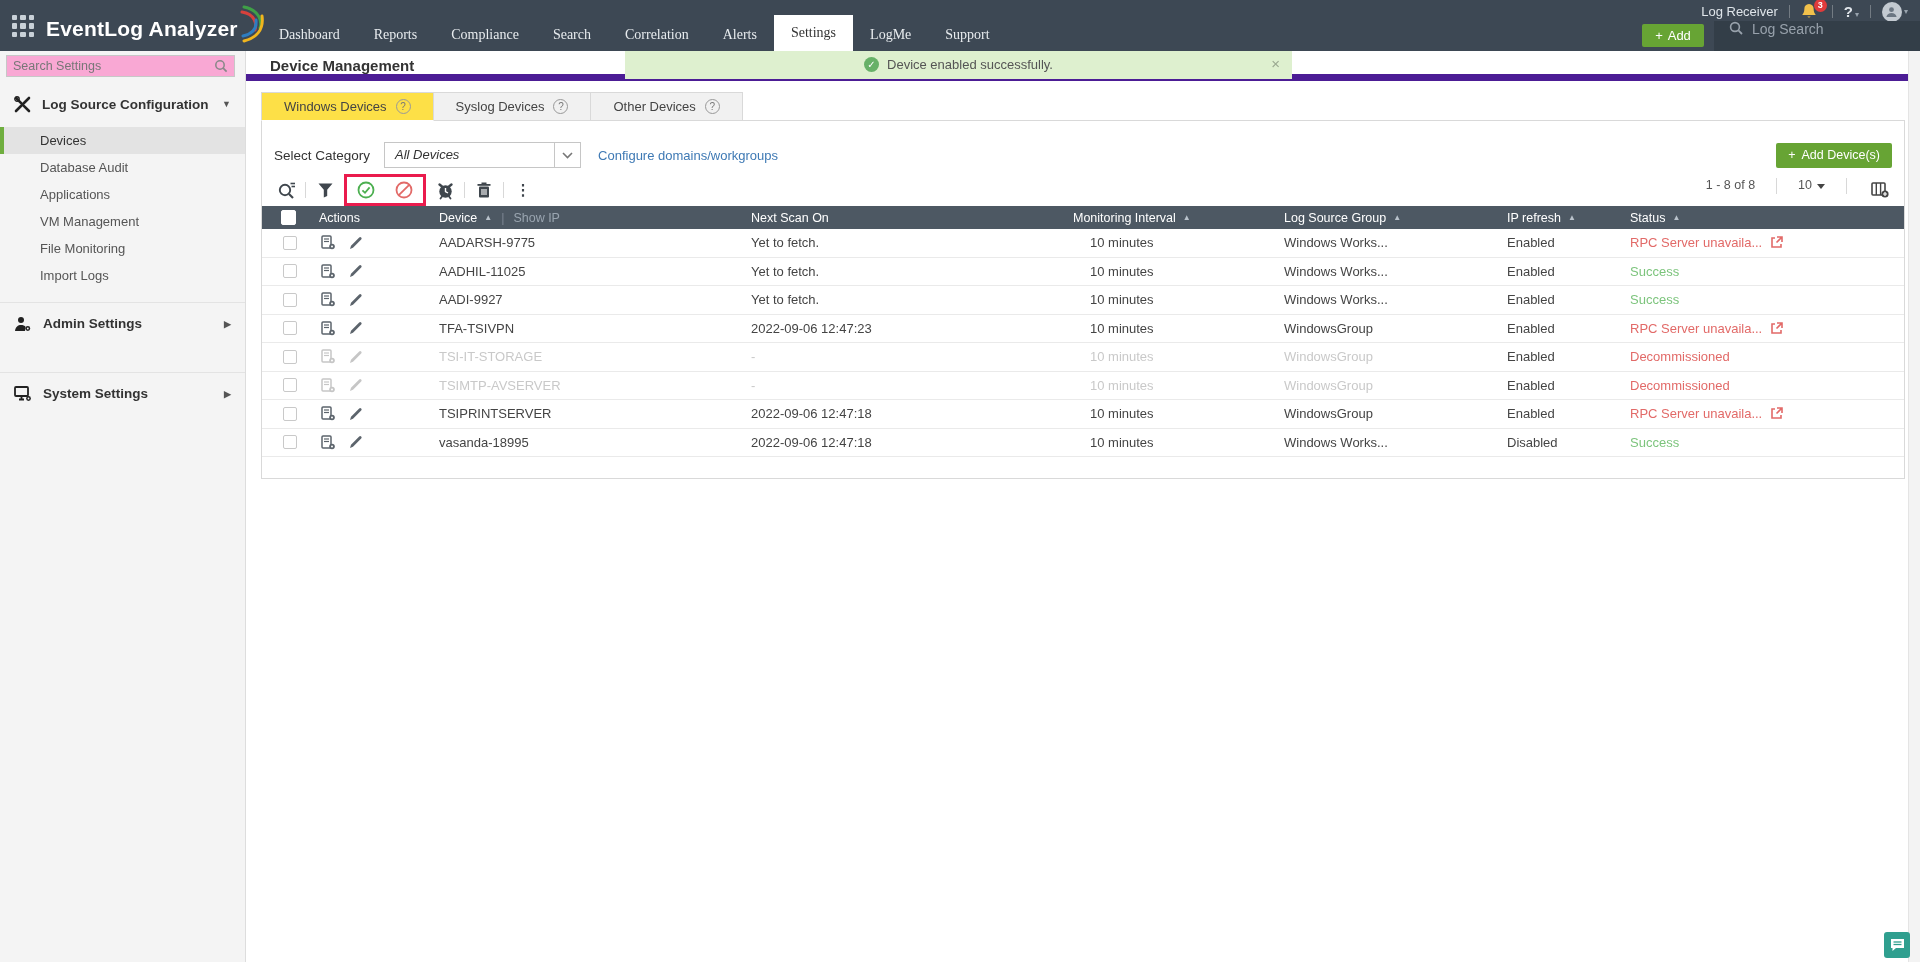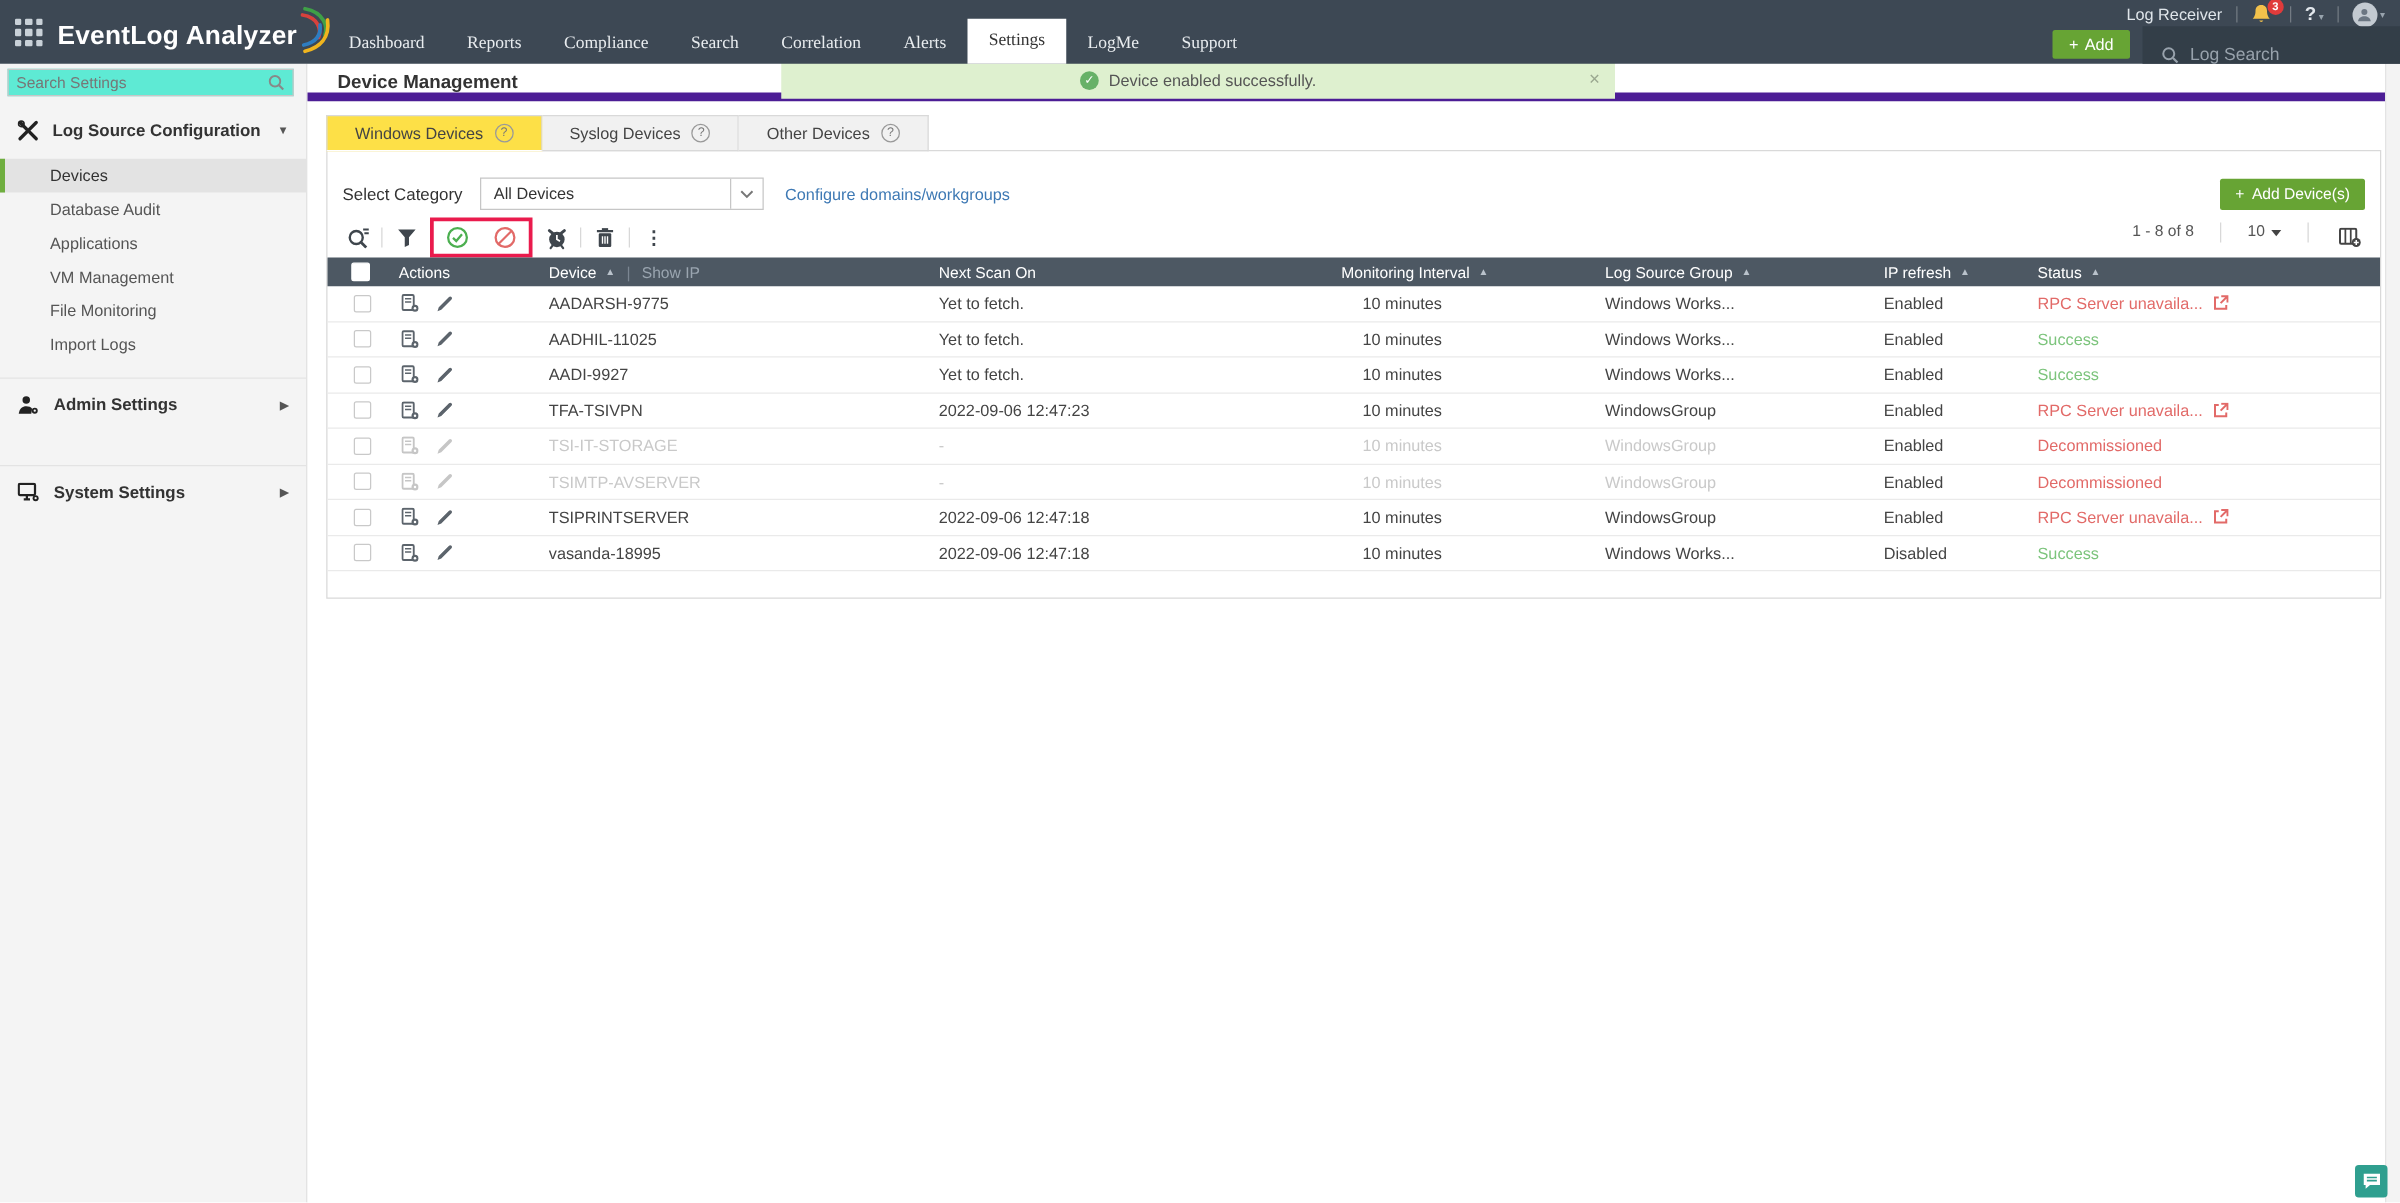--- a/index.html
+++ b/index.html
@@ -24,24 +24,24 @@
   .vdiv { width:1px; height:13px; background:rgba(255,255,255,.28); }
   .bell-wrap { position:relative; width:20px; height:18px; }
   .badge { position:absolute; top:-4px; right:-6px; min-width:13px; height:13px; background:#e03b3b; color:#fff;
     font-size:9px; font-weight:bold; border-radius:7px; text-align:center; line-height:13px; padding:0 2px; }
   .help-q { font-size:15px; font-weight:bold; color:#e2e7ec; }
   .tb-caret { font-size:8px; color:#98a3ad; margin-left:2px; }
   .avatar { width:20px; height:20px; border-radius:50%; background:#c3cad1; display:flex; align-items:center; justify-content:center; }
   .add-btn { position:absolute; top:24px; right:216px; width:62px; height:23px; background:#67a434; color:#fff;
     font-size:13px; border-radius:2px; display:flex; align-items:center; justify-content:center; gap:5px; cursor:pointer; }
   .log-search { position:absolute; top:21px; right:0; width:206px; height:30px; background:#333e48;
-    color:#98a2ac; font-size:14px; display:flex; align-items:flex-end; gap:9px; padding-left:15px; cursor:pointer; }
+    color:#98a2ac; font-size:14px; display:flex; align-items:flex-start; gap:9px; padding-left:15px; cursor:pointer; }
   
   .sidebar { position:absolute; top:51px; left:0; bottom:0; width:246px; background:#f4f4f4; border-right:1px solid #ddd; }
-  .side-search { position:absolute; left:6px; top:4px; width:229px; height:22px; background:#5eead4; border:1px solid #c7c7c7;
+  .side-search { position:absolute; left:6px; top:4px; width:229px; height:22px; background:#f9a8d4; border:1px solid #c7c7c7;
     display:flex; align-items:center; }
   .side-search input { flex:1; border:none; outline:none; background:transparent; font-family:inherit;
     font-size:12.5px; color:#555; padding:0 6px; min-width:0; }
   .side-search input::placeholder { color:#777; opacity:1; }
   .side-sec { display:flex; align-items:center; padding:0 14px; font-size:13.5px; font-weight:bold; color:#333; cursor:pointer; }
   .side-sec .sec-label { margin-left:11px; flex:1; }
   .sec-caret { font-size:9px; color:#555; }
   .side-sec1 { margin-top:36px; height:34px; }
   .side-items { margin-top:6px; }
   .side-item { position:relative; height:27px; line-height:27px; padding-left:40px; font-size:13px; color:#555; cursor:pointer; }
@@ -63,22 +63,22 @@
   .tabs { display:flex; position:relative; z-index:2; }
   .tab { height:29px; background:#f1f1f1; border:1px solid #d9d9d9; border-left:none; display:flex; align-items:center;
     gap:9px; padding:0 22px; font-size:13px; color:#444; cursor:pointer; }
   .tab:first-child { border-left:1px solid #d9d9d9; }
   .tab.active { background:#fde047; border-bottom:1px solid #fff; }
   .help-circle { width:15px; height:15px; border:1px solid #999; border-radius:50%; color:#777; font-size:10px;
     display:flex; align-items:center; justify-content:center; }
   .card-body { position:relative; margin-top:-1px; height:359px; background:#fff; border:1px solid #d9d9d9; }
   .cat-row { position:absolute; top:21px; left:12px; right:12px; height:26px; display:flex; align-items:center; }
   .cat-label { font-size:13.5px; color:#333; margin-right:14px; }
-  .select { position:relative; width:227px; height:26px; border:1px solid #c6c6c6; font-size:13px; color:#333;
-    line-height:24px; padding-left:10px; cursor:pointer; background:#fff; }
+  .select { position:relative; width:197px; height:26px; border:1px solid #c6c6c6; font-size:13px; color:#333;
+    line-height:24px; padding-left:10px; cursor:pointer; background:#fff;font-style:italic; }
   .select .caret-box { position:absolute; right:0; top:0; width:26px; height:100%; border-left:1px solid #c6c6c6;
     display:flex; align-items:center; justify-content:center; color:#777; }
   .cfg-link { margin-left:17px; color:#3e79b4; font-size:13px; cursor:pointer; }
   .add-device-btn { margin-left:auto; height:25px; background:#67a434; color:#fff; border-radius:2px; font-size:12.5px;
     display:flex; align-items:center; gap:6px; padding:0 12px; cursor:pointer; }
   
   .tool-row { position:absolute; top:55px; left:12px; right:12px; height:28px; display:flex; align-items:center; color:#3f464d; }
   .ticon { width:24px; height:24px; display:flex; align-items:center; justify-content:center; cursor:pointer; }
   .vdiv2 { width:1px; height:16px; background:#d8d8d8; margin:0 7px; }
   .hl-box { display:flex; align-items:center; gap:14px; border:3px solid #ea1b4d; padding:1px 7px; margin:0 7px; }

